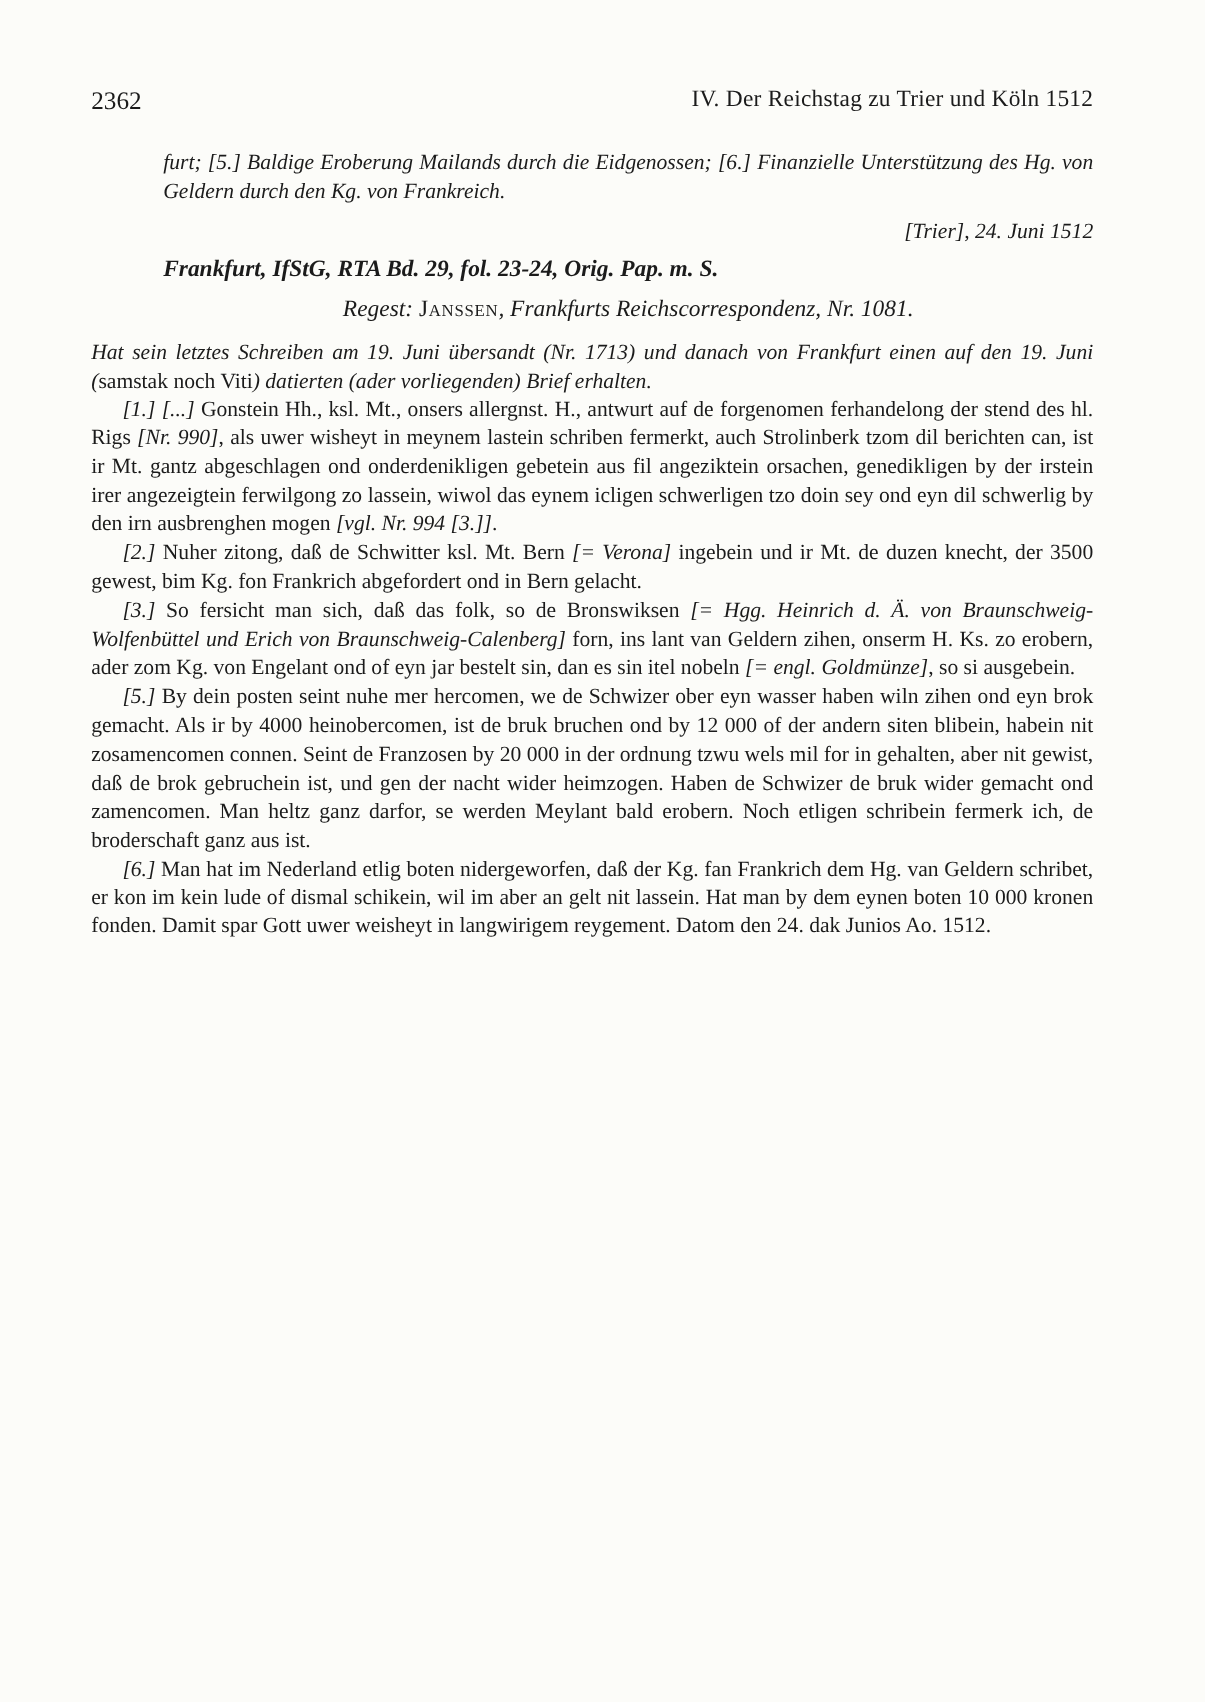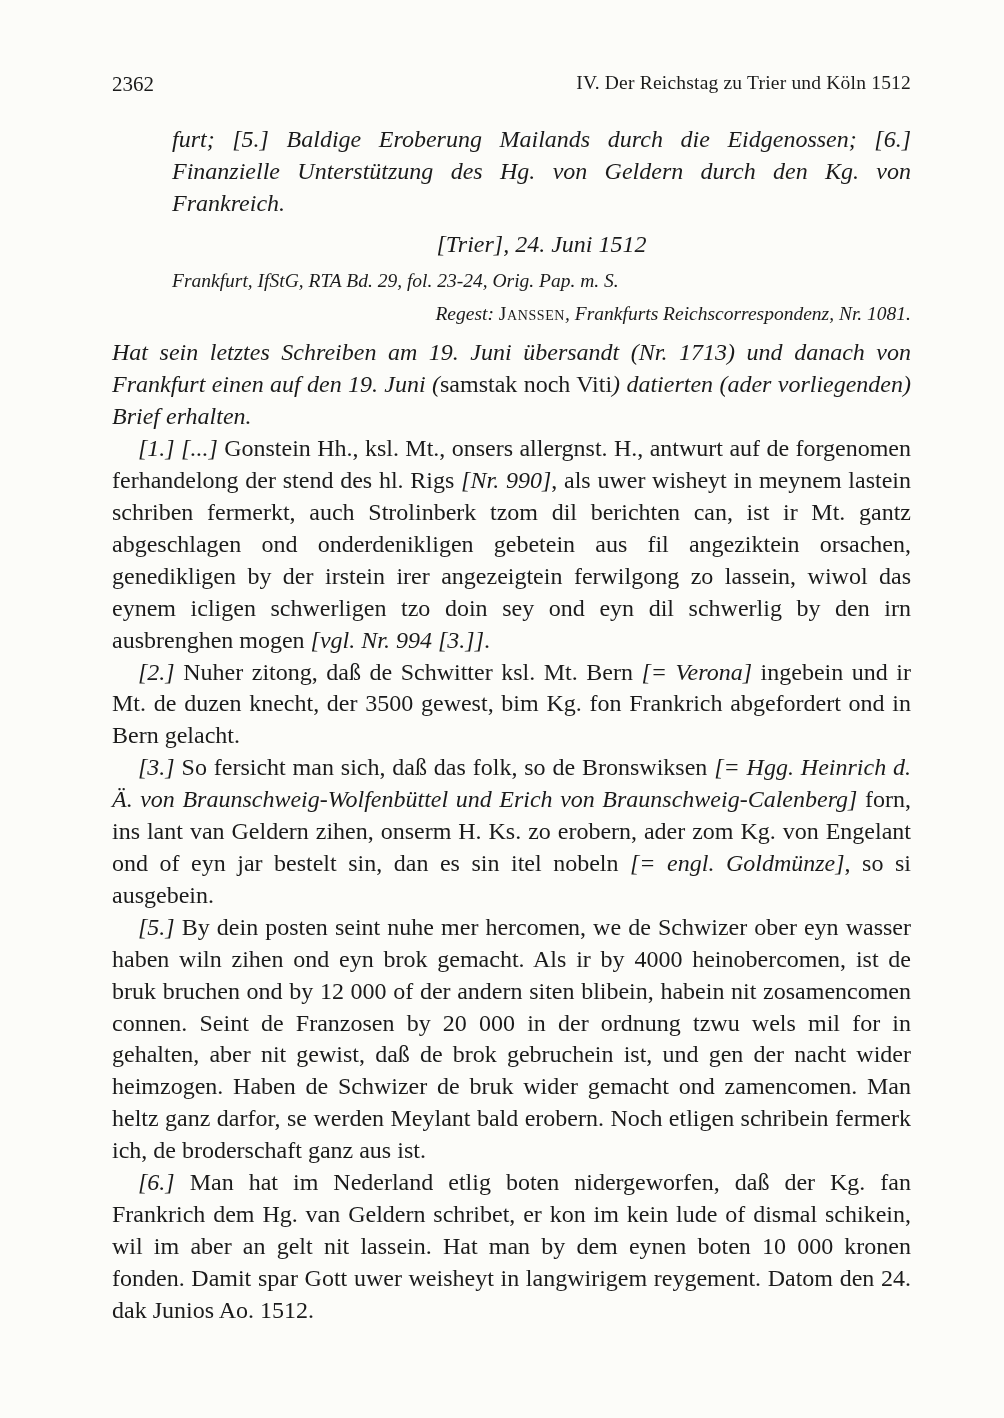--- a/index.html
+++ b/index.html
@@ -6,47 +6,47 @@
   body {
     width:1004px; height:1418px;
     background:#fcfcf9;
     font-family:"Liberation Serif", "DejaVu Serif", serif;
     color:#1b1b1b;
     overflow:hidden;
   }
   .sheet {
     box-sizing:border-box;
     width:1004px; height:1418px;
-    padding:72px 93px 40px 112px;
+    padding:72px 93px 40px 76px;
   }
   .pageheader {
     position:relative;
     height:30px;
     margin-bottom:22px;
   }
   .pagenum {
     position:absolute; left:0; top:0;
     font-size:21px;
   }
   .runhead {
     display:block;
     text-align:right;
     font-size:19.5px;
     letter-spacing:0.2px;
   }
   main p {
     margin:0;
-    font-size:24px;
+    font-size:18px;
     line-height:1.33;
     text-align:justify;
   }
   p.summary  { margin-left:60px; }
-  p.dateline { margin-left:60px; margin-top:9px;  text-align:center; }
-  p.source   { margin-left:60px; margin-top:7px;  text-align:left; font-size:19.5px; }
-  p.regest   { margin-left:60px; margin-top:7px;  text-align:right; font-size:19.5px; }
+  p.dateline { margin-left:60px; margin-top:9px;  text-align:right; }
+  p.source   { margin-left:60px; margin-top:7px;  text-align:left; font-size:19.5px;font-weight:bold; }
+  p.regest   { margin-left:60px; margin-top:7px;  text-align:center; font-size:19.5px; }
   p.lede     { margin-top:11px; }
   p.body     { text-indent:26px; }
   .it { font-style:italic; }
   .rm { font-style:normal; }
   .sc { font-style:normal; font-variant:small-caps; letter-spacing:0.6px; }
 </style>
 </head>
 <body>
 
 <div class="sheet">

